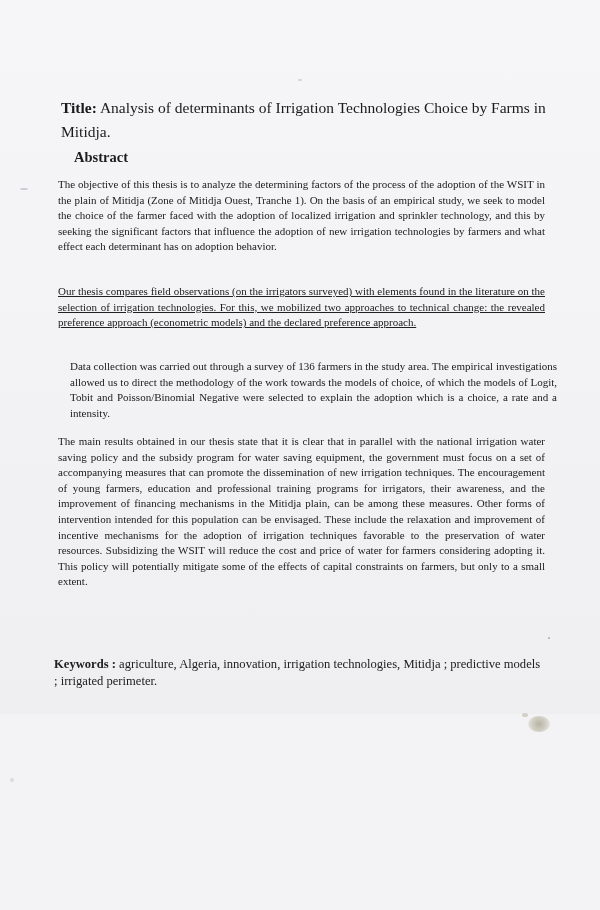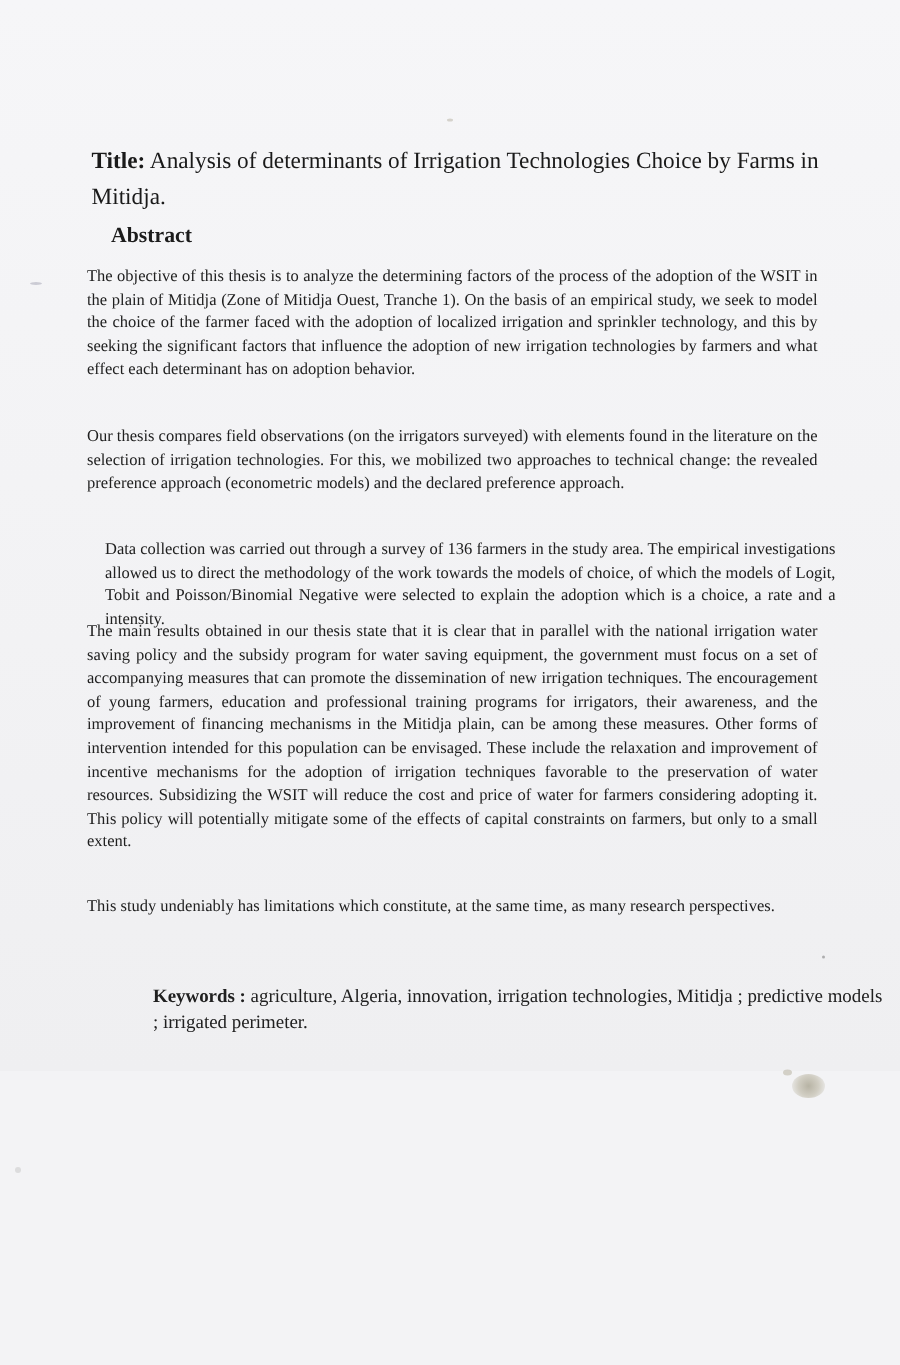--- a/index.html
+++ b/index.html
@@ -30,30 +30,29 @@
   }
   .body-text {
     position: absolute;
     left: 58px; width: 487px;
     font-size: 11px; line-height: 15.6px;
     text-align: justify;
     hyphens: manual;
     color: #202020;
   }
   .p1 { top: 177px; }
-  .p2 { top: 284px; }
+  .p2 { top: 284px; text-decoration: underline; }
   .p3 { top: 347px; }
-  .p4 { top: 414px; }
+  .p4 { top: 434px; }
   .p5 { top: 597px; }
   .keywords {
     position: absolute;
     left: 54px; top: 656px; width: 490px;
     font-size: 12.6px; line-height: 17px;
     color: #202020;
-    margin-left: 48px;
   }
   .keywords b { font-weight: bold; }
   .scan-mark {
     position: absolute;
     border-radius: 50%;
     background: #b9b5a8;
     opacity: 0.55;
   }
   .mark-top { left: 298px; top: 79px; width: 4px; height: 2px; }
   .mark-left { left: 20px; top: 188px; width: 8px; height: 2px; background:#a9a9b8; }
@@ -84,18 +83,17 @@
   <div class="title-block">
     <b>Title:</b><span> Analysis of determinants of Irrigation Technologies Choice by Farms in Mitidja.</span>
   </div>
 
   <div class="abstract-heading">Abstract</div>
 
   <p class="body-text p1" style="margin:0">The objective of this thesis is to analyze the determining factors of the process of the adoption of the WSIT in the plain of Mitidja (Zone of Mitidja Ouest, Tranche 1). On the basis of an empirical study, we seek to model the choice of the farmer faced with the adoption of local­ized irrigation and sprinkler technology, and this by seeking the significant factors that influ­ence the adoption of new irrigation technologies by farmers and what effect each determinant has on adoption behavior.</p>
   <p class="body-text p2" style="margin:0">Our thesis compares field observations (on the irrigators surveyed) with elements found in the literature on the selection of irrigation technologies. For this, we mobilized two approaches to technical change: the revealed preference approach (econometric models) and the declared preference approach.</p>
   <p class="body-text p3" style="margin:12px">Data collection was carried out through a survey of 136 farmers in the study area. The empiri­cal investigations allowed us to direct the methodology of the work towards the models of choice, of which the models of Logit, Tobit and Poisson/Binomial Negative were selected to explain the adoption which is a choice, a rate and a intensity.</p>
   <p class="body-text p4" style="margin:0">The main results obtained in our thesis state that it is clear that in parallel with the national irrigation water saving policy and the subsidy program for water saving equipment, the gov­ernment must focus on a set of accompanying measures that can promote the dissemination of new irrigation techniques. The encouragement of young farmers, education and professional training programs for irrigators, their awareness, and the improvement of financing mecha­nisms in the Mitidja plain, can be among these measures. Other forms of intervention intend­ed for this population can be envisaged. These include the relaxation and improvement of incentive mechanisms for the adoption of irrigation techniques favorable to the preservation of water resources. Subsidizing the WSIT will reduce the cost and price of water for farmers considering adopting it. This policy will potentially mitigate some of the effects of capital constraints on farmers, but only to a small extent.</p>
-  <p class="body-text p5" style="margin:0">This study undeniably has limitations which constitute, at the same time, as many research perspectives.</p>
 
   <div class="keywords">
     <b>Keywords :</b><span> agriculture, Algeria, innovation, irrigation technologies, Mitidja ; predictive mo­dels ; irrigated perimeter.</span>
   </div>
 </div>
 
 </body></html>

